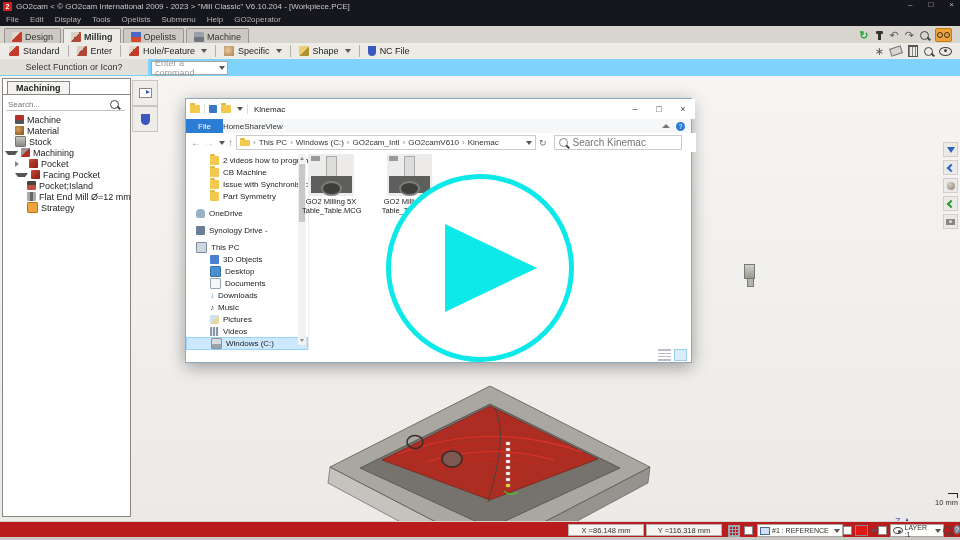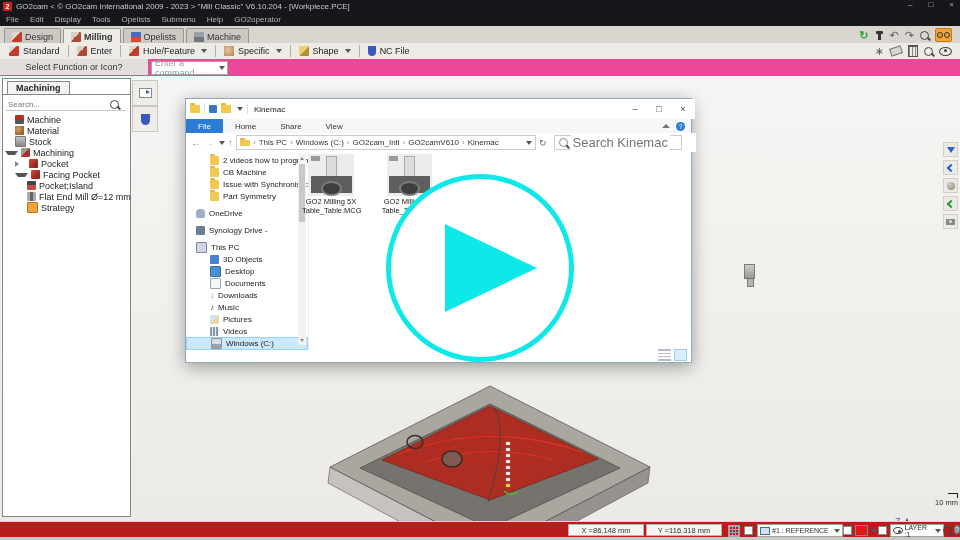--- a/index.html
+++ b/index.html
@@ -41,21 +41,21 @@
   .glasses i{width:4px;height:4px;border:1px solid #332;border-radius:50%;display:block}
   .stamp{width:9px;height:9px;display:inline-block;position:relative}
   .stamp::before{content:"";position:absolute;left:1px;top:0;width:7px;height:3px;background:#333;border-radius:1px}
   .stamp::after{content:"";position:absolute;left:3px;top:3px;width:3px;height:6px;background:#333}
   .eraser{width:10px;height:6px;background:#d8d5d0;border:1px solid #777;transform:rotate(-18deg);display:inline-block}
   .trash{width:8px;height:9px;border:1px solid #555;border-top:2px solid #555;display:inline-block;
          background:repeating-linear-gradient(90deg,#888 0 1px,transparent 1px 3px)}
   .eye{width:11px;height:7px;border:1px solid #444;border-radius:50%;display:inline-block;position:relative}
   .eye::after{content:"";position:absolute;left:3.5px;top:1.5px;width:3px;height:3px;background:#444;border-radius:50%}
   
-  .cmdrow{position:absolute;left:0;top:59px;width:960px;height:17px;background:#ec4899;border-bottom:1px solid #cfccc7}
+  .cmdrow{position:absolute;left:0;top:59px;width:960px;height:17px;background:#7dd3fc;border-bottom:1px solid #cfccc7}
   .prompt{position:absolute;left:0;top:0;width:148px;height:16px;background:#e2dfda;display:flex;
           align-items:center;justify-content:center;color:#333}
   .cmdcombo{position:absolute;left:151px;top:2px;width:72px;height:12px;background:#fff;border:1px solid #a8a5a0;
             display:flex;align-items:center;color:#999;padding-left:3px}
   .cmdcombo .carD{margin-left:auto;margin-right:2px}
   
   .lpanel{position:absolute;left:2px;top:78px;width:127px;height:437px;background:#fff;border:1px solid #8a8782}
   .lptab{position:absolute;left:4px;top:2px;padding:1px 8px;border:1px solid #8a8782;background:#f4f3f1;font-weight:bold}
   .lpline{position:absolute;left:0;top:15px;width:127px;height:1px;background:#8a8782}
   .lpsearch{position:absolute;left:3px;top:19px;width:119px;height:12px;border-bottom:1px solid #c8c5c0;
@@ -117,32 +117,32 @@
        box-shadow:0 4px 16px rgba(0,0,0,.35);z-index:20;font-size:8px}
   .wtitle{position:absolute;left:0;top:0;width:100%;height:20px;background:#fff;display:flex;align-items:center;padding-left:4px;gap:4px}
   .i-folder{width:10px;height:8px;background:#f2c94c;border-radius:1px;position:relative;display:inline-block;flex:0 0 10px}
   .i-folder::before{content:"";position:absolute;left:0;top:-2px;width:5px;height:2px;background:#e3ba3e;border-radius:1px 1px 0 0}
   .qsep{width:1px;height:10px;background:#ddd}
   .qprop{width:8px;height:8px;background:#3b78c4;border-radius:1px}
   .wname{color:#222;margin-left:2px}
   .wbtns{position:absolute;right:0;top:0;display:flex}
   .wbtns span{width:24px;height:20px;display:flex;align-items:center;justify-content:center;color:#444;font-size:9px}
   .wribbon{position:absolute;left:0;top:20px;width:100%;height:14px;background:#f6f7f9;border-bottom:1px solid #e2e2e2;display:flex;align-items:center}
-  .rtab{padding:0 12px;height:14px;display:flex;align-items:center;color:#333}
+  .rtab{padding:0 0;height:14px;display:flex;align-items:center;color:#333}
   .rtab.file{background:#2a7cd4;color:#fff;padding:0 12px}
   .carU{width:0;height:0;border-left:4px solid transparent;border-right:4px solid transparent;border-bottom:4px solid #777}
   .rhelp{width:9px;height:9px;border-radius:50%;background:#2a7cd4;color:#fff;font-size:6.5px;display:flex;align-items:center;justify-content:center}
   .waddr{position:absolute;left:0;top:34px;width:100%;height:19px;display:flex;align-items:center;gap:3px;padding-left:5px;background:#fff}
   .navg{color:#7a8894;font-size:10px}
   .navg.dis{color:#c2c8ce}
   .crumbfield{width:292px;height:13px;border:1px solid #ccc;display:flex;align-items:center;gap:3px;padding:0 3px;color:#333}
   .crumbsep{color:#888}
   .refreshb{color:#5a6a7a;font-size:9px}
   .searchfield{width:118px;height:13px;border:1px solid #ccc;display:flex;align-items:center;gap:3px;padding:0 4px;margin-left:4px}
-  .searchfield input{border:none;outline:none;width:95px;font-size:13px;color:#888;font-family:"Liberation Sans",sans-serif}
+  .searchfield input{border:none;outline:none;width:95px;font-size:10px;color:#888;font-family:"Liberation Sans",sans-serif}
   .wbody{position:absolute;left:0;top:53px;width:100%;height:196px;background:#fff}
   .navpane{position:absolute;left:0;top:0;width:122px;height:100%;border-right:1px solid #eee;padding-top:2px}
   .nrow{display:flex;align-items:center;gap:4px;height:12px;padding-left:24px;white-space:nowrap;overflow:hidden;color:#222}
   .nrow.top{padding-left:10px}
   .nrow.gap{margin-top:5px}
   .nrow.sel{background:#cce8ff;border:1px solid #99d1ff;height:11px}
   .nico{width:9px;height:9px;flex:0 0 9px;display:inline-block;border-radius:1px}
   .i-cloud{background:#9ab0c4;border-radius:4px 4px 2px 2px}
   .i-syno{background:#6a7f96}
   .i-pc{background:#cfd8e2;border:1px solid #7a8a9a}

